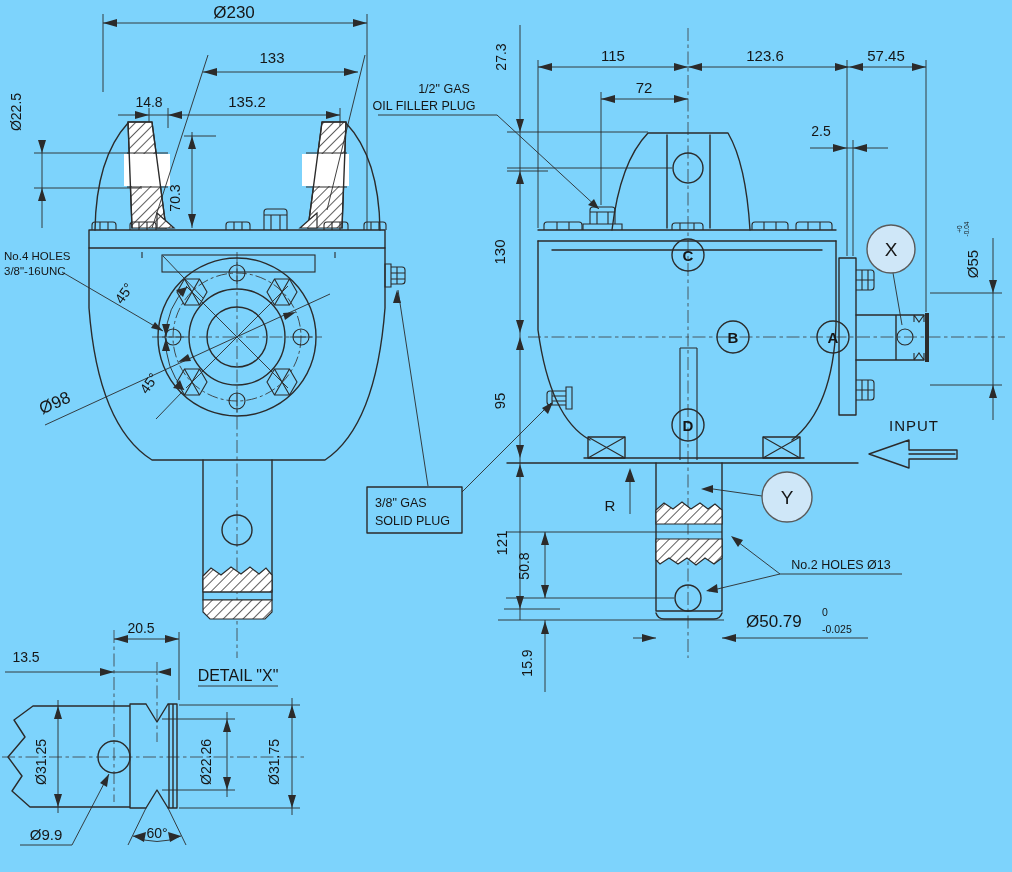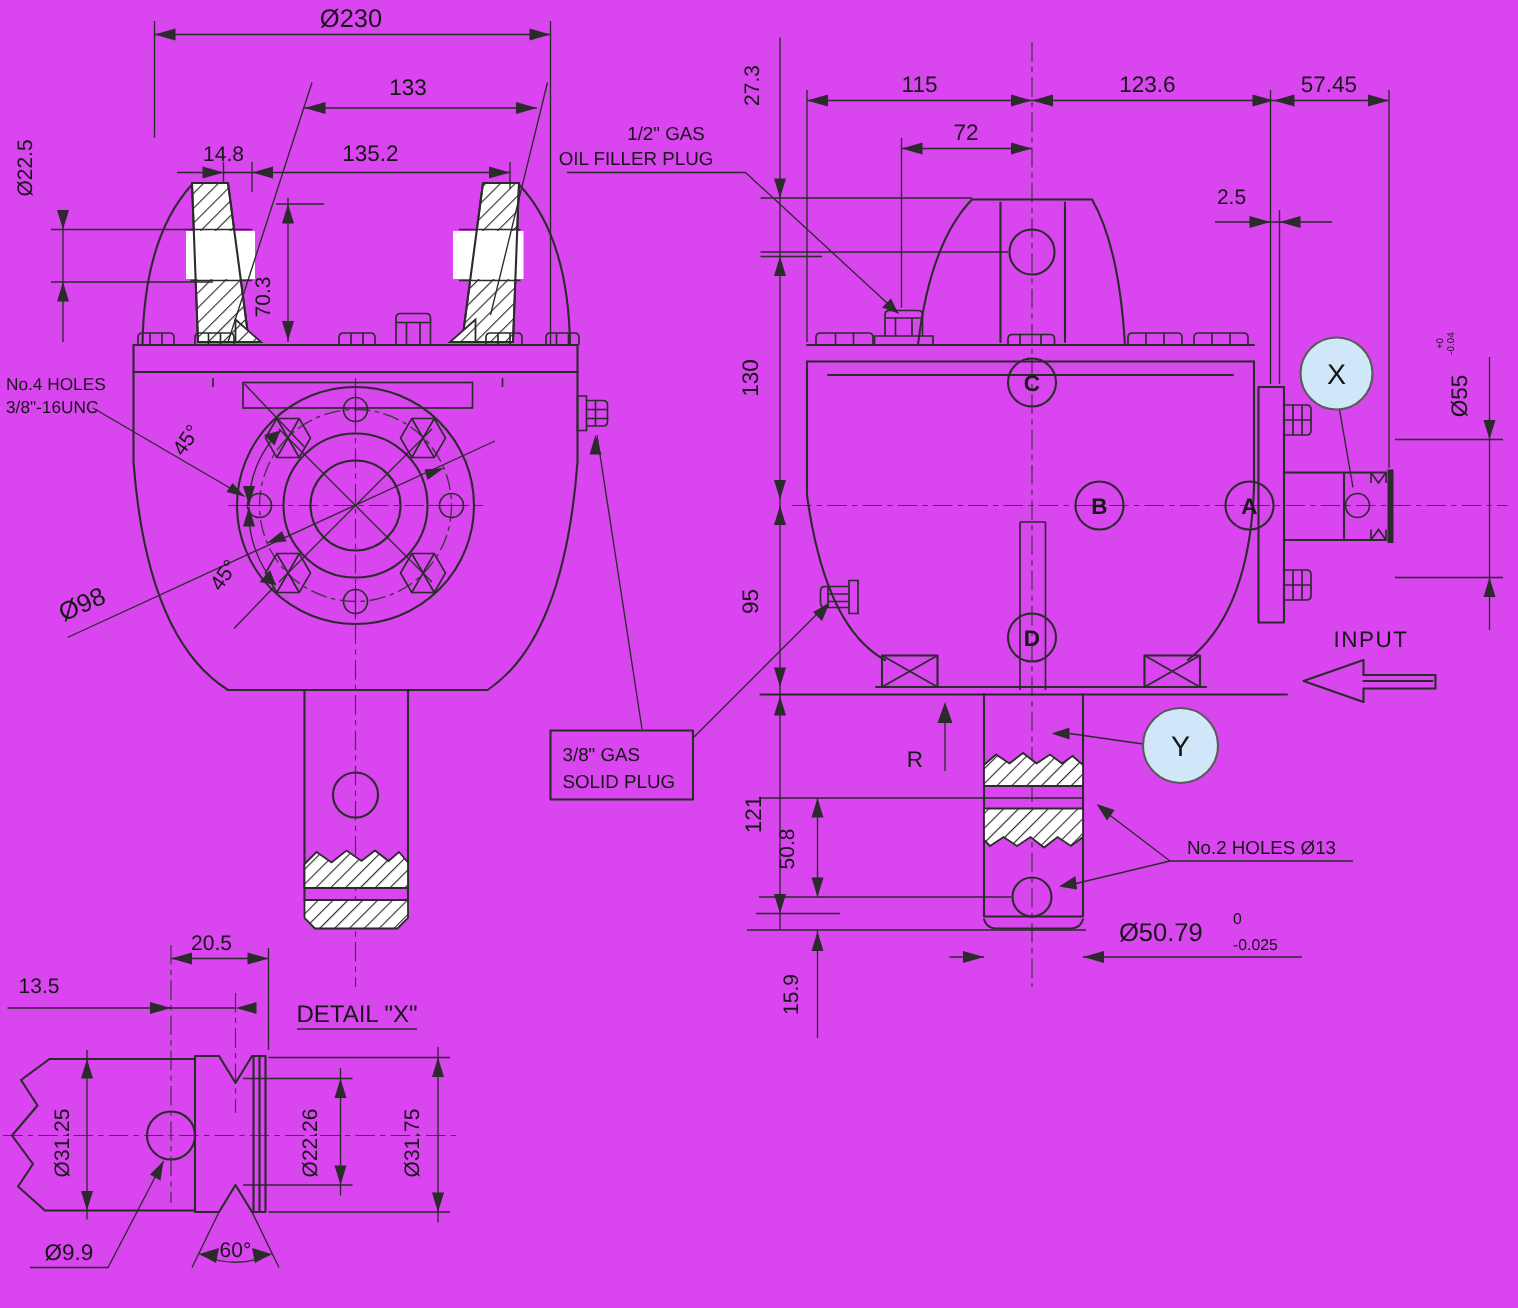--- a/index.html
+++ b/index.html
@@ -1,16 +1,16 @@
 <!DOCTYPE html>
 <html><head>
 <meta charset="utf-8">
 <style>
   html,body{margin:0;padding:0;background:#fff;}
-  .stage{position:relative;width:1012px;height:872px;background:#d946ef;overflow:hidden;
+  .stage{position:relative;width:1012px;height:872px;background:#7dd3fc;overflow:hidden;
          font-family:"Liberation Sans",sans-serif;}
   svg{display:block}
   .o   {stroke:#2b2b2b;stroke-width:1.4;fill:none;stroke-linecap:round;stroke-linejoin:round;}
   .o2  {stroke:#2b2b2b;stroke-width:1.1;fill:none;}
   .thin{stroke:#2b2b2b;stroke-width:0.9;fill:none;}
   .cl  {stroke:#3a3a3a;stroke-width:0.8;fill:none;stroke-dasharray:13 3.5 3.5 3.5;}
   .dsh {stroke:#3a3a3a;stroke-width:0.9;fill:none;stroke-dasharray:11 3 3 3;}
   .ah  {fill:#2b2b2b;stroke:none;}
   .blk {fill:#2b2b2b;stroke:none;}
   .hat {fill:url(#h);stroke:#2b2b2b;stroke-width:1.2;}

